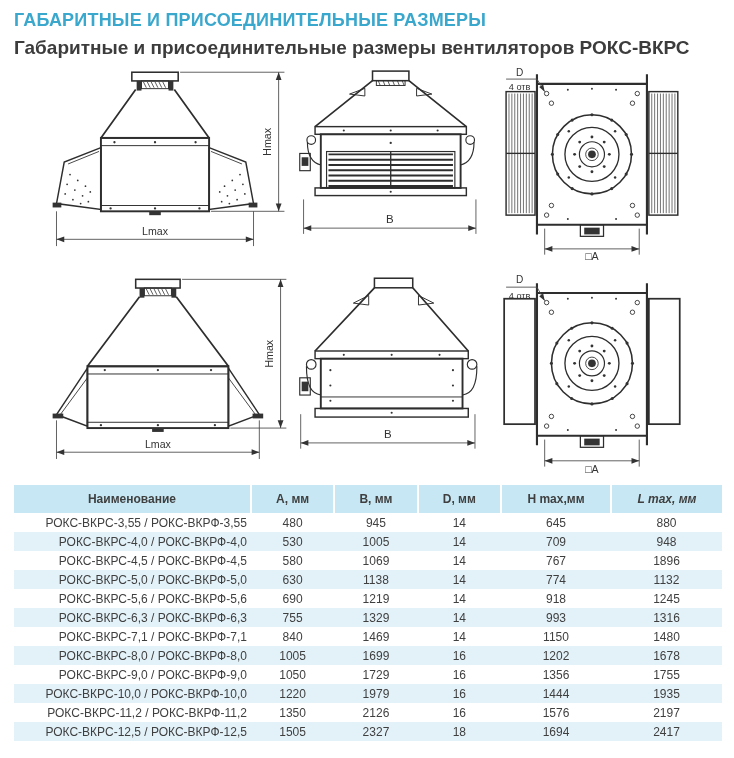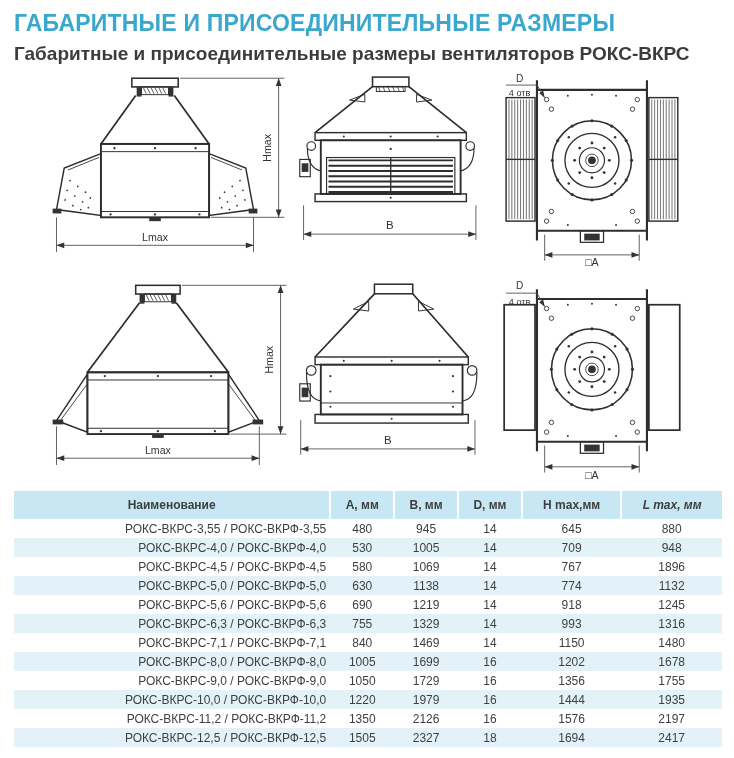--- a/index.html
+++ b/index.html
@@ -11,41 +11,41 @@
     --dim:#4a4a4a;
   }
   *{box-sizing:border-box;}
   html,body{margin:0;padding:0;}
   body{
     width:734px;min-height:758px;background:#ffffff;overflow:hidden;
     font-family:"Liberation Sans",sans-serif;color:var(--ink);
   }
   .page{padding:6px 10px 0 12px;}
   h1.page-title{
-    margin:4px 0 6px 2px;font-size:23px;font-weight:bold;color:var(--accent);
+    margin:4px 0 6px 2px;font-size:18px;font-weight:bold;color:var(--accent);
     letter-spacing:.2px;
   }
   h2.section-title{
     margin:2px 0 2px 2px;font-size:19px;font-weight:bold;color:var(--ink);
   }
   .drawings-row{
     display:flex;justify-content:space-between;align-items:flex-start;
     padding:0 2px;width:100%;
   }
   svg{display:block;}
   svg text{font-family:"Liberation Sans",sans-serif;fill:#333;}
   .dwg-line{stroke:var(--line);fill:none;}
   .dim-line{stroke:var(--dim);stroke-width:.9;fill:none;}
   .arrow{fill:#333;stroke:none;}
   table.dims{
     width:calc(100% - 4px);margin:4px 2px 0 2px;border-collapse:collapse;
     font-size:12px;color:#3f3f3f;
   }
   table.dims thead th{
-    background:var(--th-bg);font-weight:bold;padding:7px 4px;text-align:center;
+    background:var(--th-bg);font-weight:bold;padding:7px 20px;text-align:center;
     border-right:2px solid #fff;white-space:nowrap;
   }
   table.dims thead th:last-child{border-right:none;font-style:italic;}
   table.dims tbody td{padding:2.5px 4px;text-align:center;white-space:nowrap;}
   table.dims tbody td:first-child{text-align:right;padding-left:8px;}
   table.dims tbody tr:nth-child(even){background:var(--row-alt);}
 </style>
 </head>
 <body>
 

